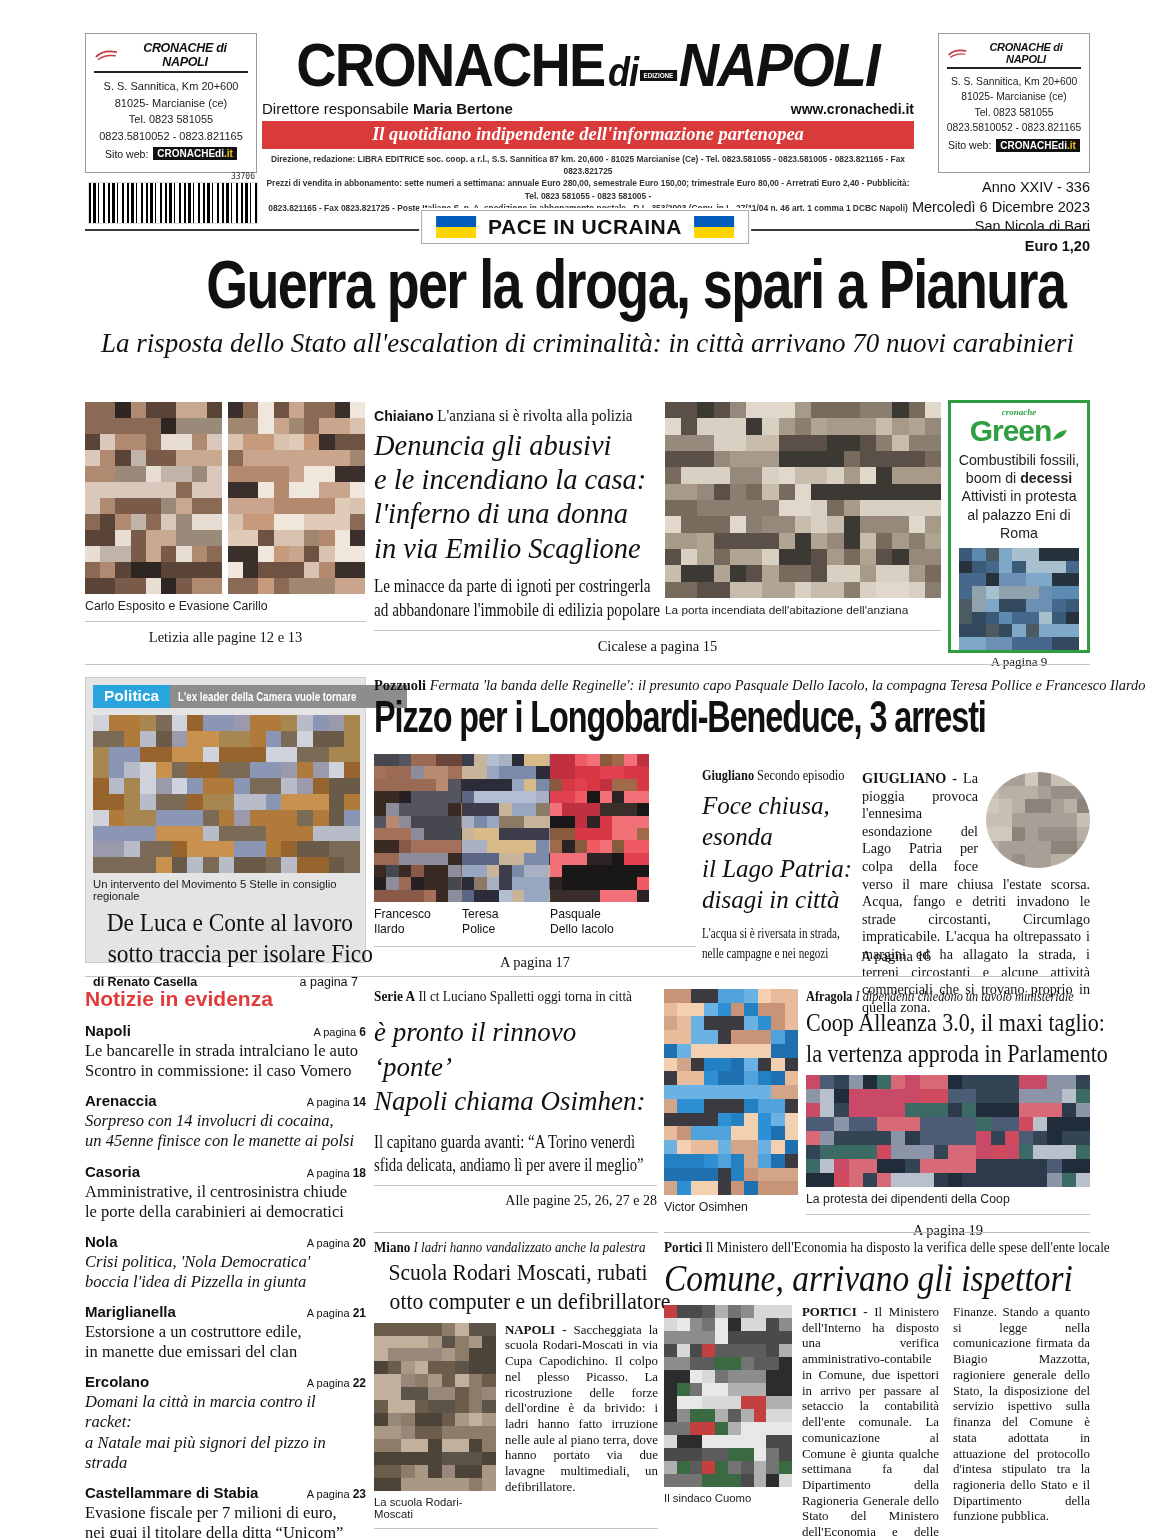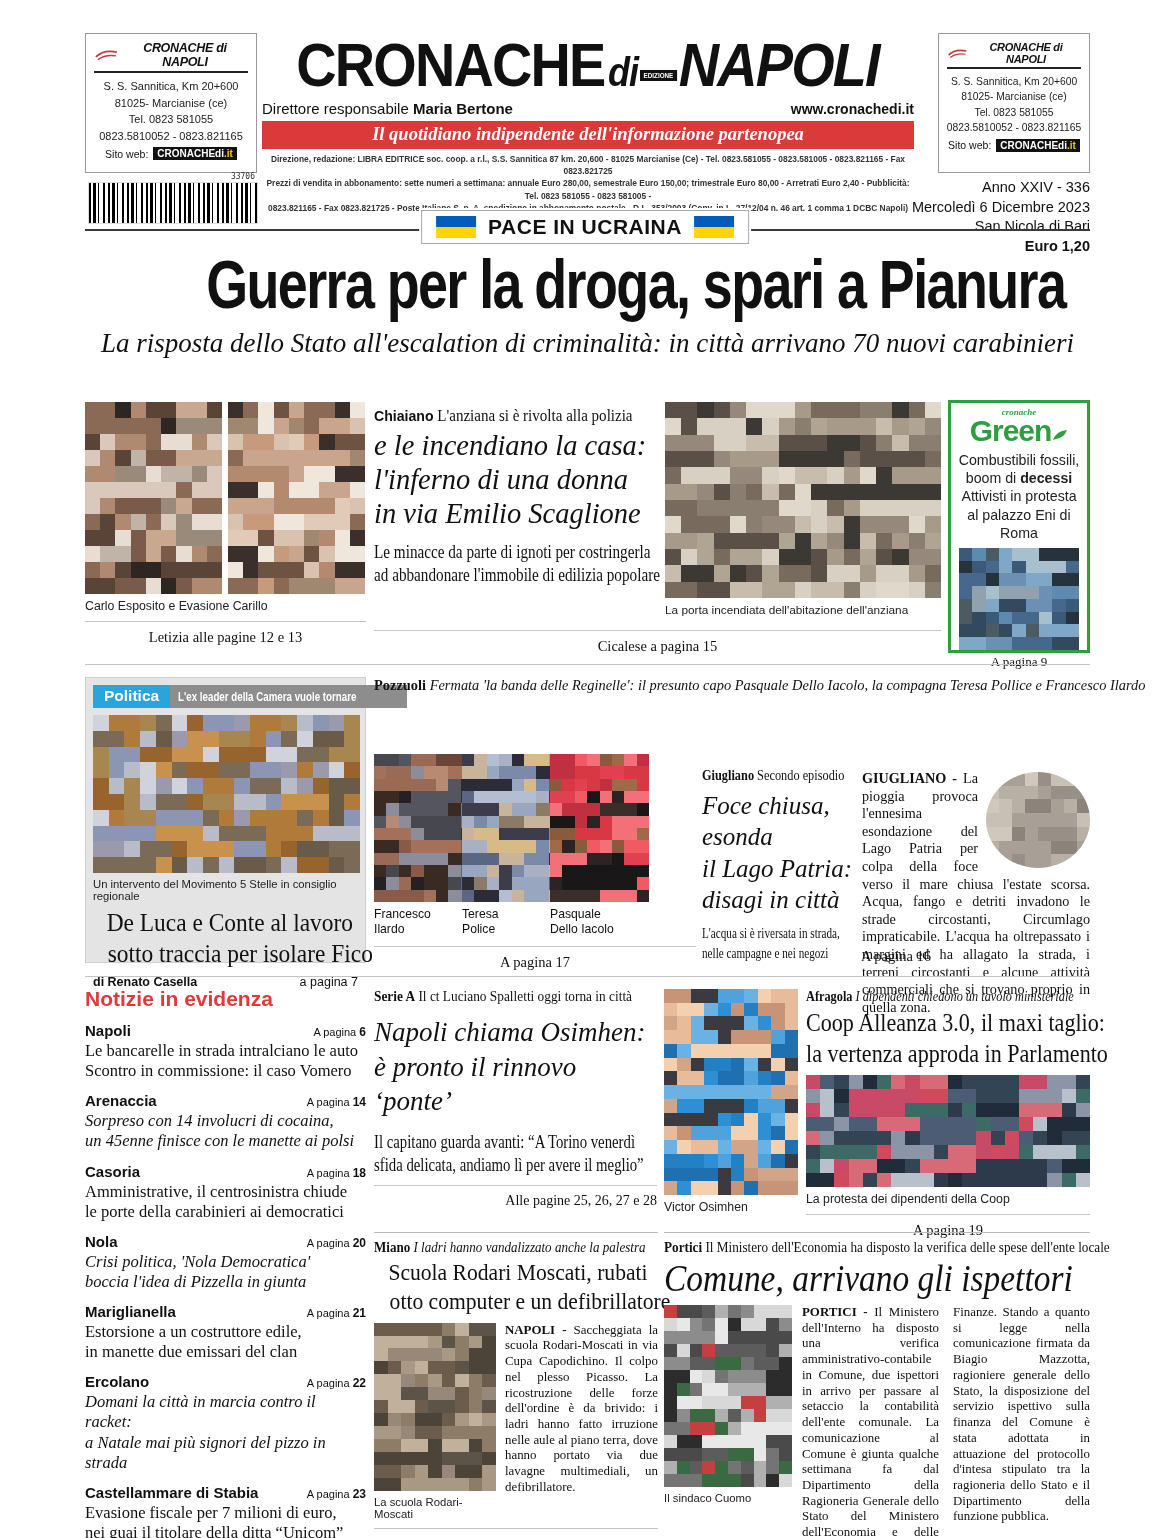--- a/index.html
+++ b/index.html
@@ -143,21 +143,21 @@
     </span>
   </div>
   <div class="dir-row">
     <span><span>Direttore responsabile</span> <b>Maria Bertone</b></span>
     <span class="site">www.cronachedi.it</span>
   </div>
   <div class="tagline" style="background:#d93a3a;">Il quotidiano indipendente dell'informazione partenopea</div>
   <div class="fineprint">
     <div>Direzione, redazione: LIBRA EDITRICE soc. coop. a r.l., S.S. Sannitica 87 km. 20,600 - 81025 Marcianise (Ce) - Tel. 0823.581055 - 0823.581005 - 0823.821165 - Fax 0823.821725</div>
     <div>Prezzi di vendita in abbonamento: sette numeri a settimana: annuale Euro 280,00, semestrale Euro 150,00; trimestrale Euro 80,00 - Arretrati Euro 2,40 - Pubblicità: Tel. 0823 581055 - 0823 581005 -</div>
-    <div>0823.821165 - Fax 0823.821725 - Poste Italiane S. p. A. spedizione in abbonamento postale - D.L. 353/2003 (Conv. in L. 27/12/04 n. 46 art. 1 comma 1 DCBC Napoli)</div>
+    <div>0823.821165 - Fax 0823.821725 - Poste Italiane S. p. A. spedizione in abbonamento postale - D.L. 353/2003 (Conv. in L. 27/11/04 n. 46 art. 1 comma 1 DCBC Napoli)</div>
   </div>
 </div>
 
 <div class="abs logo-box" style="left:938px;top:33px;width:152px;height:140px;">
   <div class="logo-row">
     <svg width="22" height="13" viewBox="0 0 26 14">
         <path d="M2 9 Q10 1 24 4" fill="none" stroke="#c23a3a" stroke-width="2"></path>
         <path d="M4 12 Q12 6 23 8" fill="none" stroke="#c23a3a" stroke-width="1.4"></path>
       </svg>
     <span class="logo-title" style="font-size:11px;">CRONACHE di NAPOLI</span>
@@ -416,20 +416,21 @@
       </div>
   </div>
   <div class="cap">Carlo Esposito e Evasione Carillo</div>
   <div class="thin"></div>
   <div class="pageline">Letizia alle pagine 12 e 13</div>
 </div>
 
 <div class="abs" style="left:374px;top:407px;width:285px;">
   <div class="kick"><span class="sx s94"><span class="place sans" style="font-size:15px;">Chiaiano</span> <span>L'anziana si è rivolta alla polizia</span></span></div>
   <div class="chi-hl">
+    <div>Denuncia gli abusivi</div>
     <div>e le incendiano la casa:</div>
     <div>l'inferno di una donna</div>
     <div>in via Emilio Scaglione</div>
   </div>
   <div class="chi-sub">
     <div><span class="sx s80">Le minacce da parte di ignoti per costringerla</span></div>
     <div><span class="sx s80">ad abbandonare l'immobile di edilizia popolare</span></div>
   </div>
 </div>
 
@@ -923,20 +924,21 @@
     <div><span class="sxc s90">sotto traccia per isolare Fico</span></div>
   </div>
   <div class="pol-foot">
     <span class="by">di Renato Casella</span>
     <span>a pagina 7</span>
   </div>
 </div>
 
 <div class="abs" style="left:374px;top:676px;width:716px;">
   <div class="kick" style="font-size:15.5px;"><span class="sx s93"><span class="place">Pozzuoli</span> <span class="italic">Fermata 'la banda delle Reginelle': il presunto capo Pasquale Dello Iacolo, la compagna Teresa Pollice e Francesco Ilardo</span></span></div>
+  <div><span class="sx s72 poz-hl">Pizzo per i Longobardi-Beneduce, 3 arresti</span></div>
 </div>
 
 <div class="abs" style="left:374px;top:754px;width:322px;">
   <div class="mug-row">
     <div class="mug">
       <div class="pix" style="width: 99px; height: 148px; display: grid; grid-template-columns: repeat(8, 1fr); grid-template-rows: repeat(12, 1fr);">
           <div style="background: rgb(71, 71, 80);"></div>
           <div style="background: rgb(71, 71, 80);"></div>
           <div style="background: rgb(85, 85, 95);"></div>
           <div style="background: rgb(154, 106, 85);"></div>
@@ -1403,22 +1405,22 @@
     <div class="ntz-lines">
         <div>Evasione fiscale per 7 milioni di euro,</div>
         <div>nei guai il titolare della ditta “Unicom”</div>
       </div>
   </div>
 </div>
 
 <div class="abs" style="left:374px;top:987px;width:283px;">
   <div class="kick" style="font-size:15.5px;"><span class="sx s86"><span class="place">Serie A</span> <span>Il ct Luciano Spalletti oggi torna in città</span></span></div>
   <div class="sa-hl">
+    <div>è pronto il rinnovo ‘ponte’</div>
     <div>Napoli chiama Osimhen:</div>
-    <div>è pronto il rinnovo ‘ponte’</div>
   </div>
   <div class="sa-sub">
     <div><span class="sx s82">Il capitano guarda avanti: “A Torino venerdì</span></div>
     <div><span class="sx s82">sfida delicata, andiamo lì per avere il meglio”</span></div>
   </div>
   <div class="thin"></div>
   <div class="pages-right">Alle pagine 25, 26, 27 e 28</div>
 </div>
 
 <div class="abs" style="left:664px;top:989px;width:112px;">

